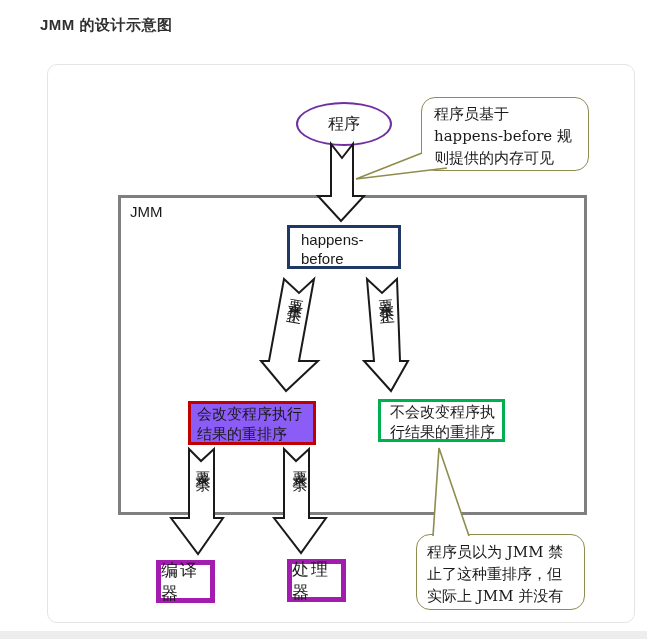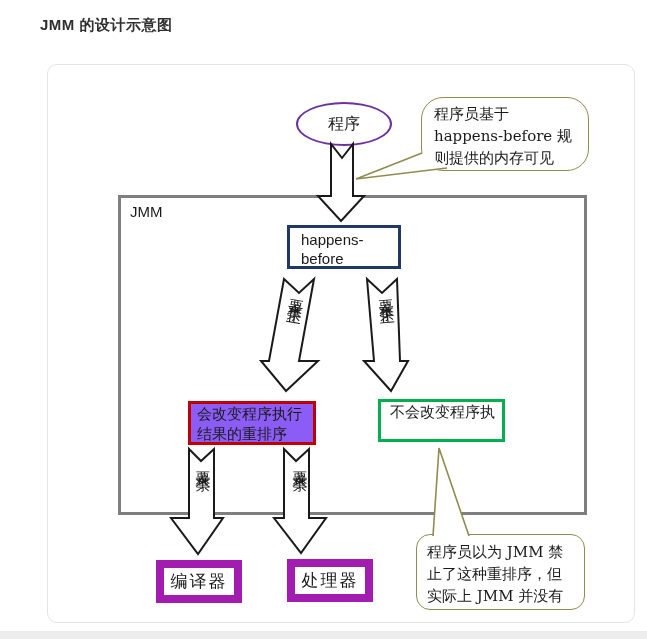--- a/index.html
+++ b/index.html
@@ -26,21 +26,21 @@
   .ellipse{
     left:248px;top:37px;width:92px;height:40px;
     border:2.5px solid #7030A0;border-radius:50%;
     display:flex;align-items:center;justify-content:center;
     font-weight:normal;font-size:16px;background:#fff;
   }
   .callout{
     border:1.6px solid #8F8C4F;border-radius:14px;background:#fff;
     font-size:15px;line-height:22px;box-sizing:border-box;
   }
-  .callout-top{left:373px;top:32px;width:168px;height:74px;padding:5px 6px 0 12px;border-radius:22px;}
+  .callout-top{left:373px;top:32px;width:168px;height:74px;padding:5px 6px 0 12px;}
   .callout-bottom{left:368px;top:469px;width:169px;height:76px;padding:6px 6px 0 10px;}
 
   .jmm-box{
     left:70px;top:130px;width:469px;height:320px;
     border:3px solid #7f7f7f;box-sizing:border-box;background:transparent;
   }
   .jmm-label{left:82px;top:138px;font-size:15px;color:#1a1a1a;}
 
   .hb-box{
     left:239px;top:160px;width:114px;height:44px;box-sizing:border-box;
@@ -51,22 +51,22 @@
     left:140px;top:336px;width:128px;height:44px;box-sizing:border-box;
     border:3px solid #C00000;background:#8b5cf6;
     font-size:15px;line-height:20px;padding:0 0 0 6px;
   }
   .green-box{
     left:330px;top:334px;width:127px;height:43px;box-sizing:border-box;
     border:3px solid #00B050;background:#fff;
     font-size:15px;line-height:20px;padding:0 0 0 9px;
   }
   .leaf-box{
-    width:86px;height:43px;box-sizing:border-box;
-    border:8px solid #a21caf;background:#fff;
+    width:59px;height:43px;box-sizing:border-box;
+    border:5px solid #a21caf;background:#fff;
     display:flex;align-items:center;justify-content:center;
     font-size:17px;letter-spacing:2px;
   }
   .compiler-box{left:108px;top:495px;}
   .processor-box{left:216px;top:494px;margin-left:23px;}
 
   .v-label{
     writing-mode:vertical-rl;text-orientation:upright;
     font-size:15px;letter-spacing:3px;color:#1a1a1a;white-space:nowrap;
   }
@@ -97,20 +97,21 @@
     <div>before</div>
   </div>
 
   <div class="abs red-box cjk">
     <div>会改变程序执行</div>
     <div>结果的重排序</div>
   </div>
 
   <div class="abs green-box cjk">
     <div>不会改变程序执</div>
+    <div>行结果的重排序</div>
   </div>
 
   <div class="abs leaf-box compiler-box cjk">
       <span>编译器</span>
     </div>
   <div class="abs leaf-box processor-box cjk">
       <span>处理器</span>
     </div>
 
   <div class="abs callout callout-bottom cjk">

